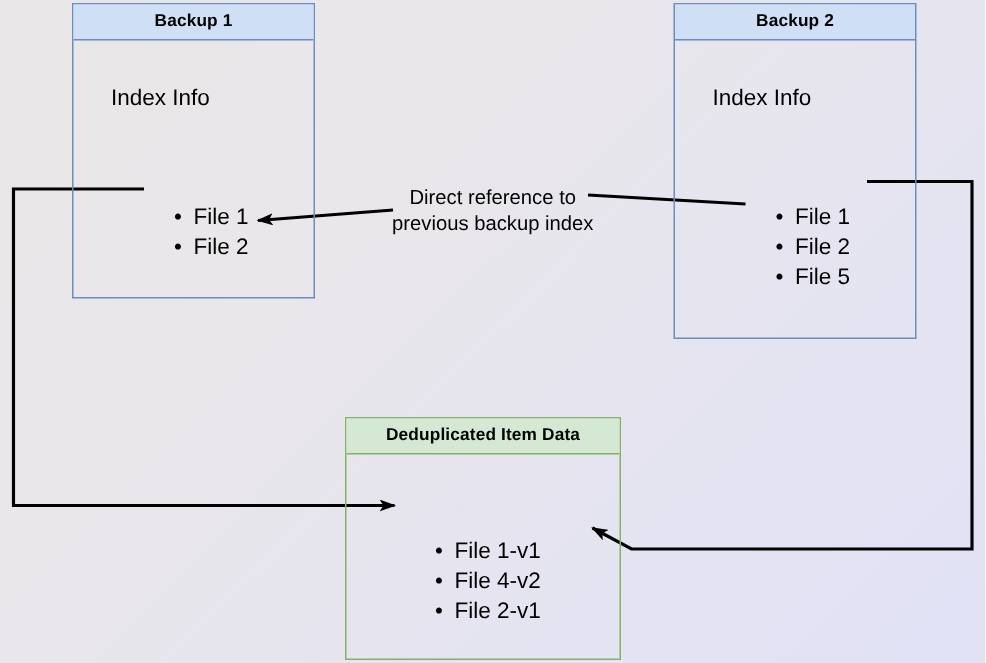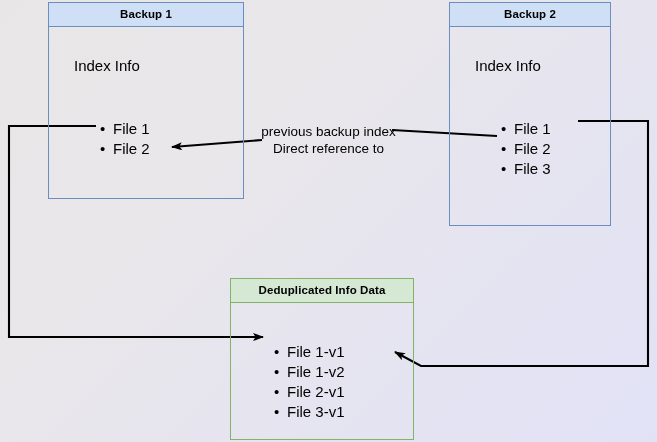--- a/index.html
+++ b/index.html
@@ -62,21 +62,21 @@
 
   .index-label {
     position: absolute;
     font-size: 15px;
     color: #000000;
     white-space: nowrap;
   }
 
   .file-list {
     position: absolute;
-    margin: 0;
+    margin: 16px;
     padding: 0;
     list-style: none;
   }
   .file-list li {
     position: relative;
     font-size: 15px;
     line-height: 20px;
     color: #000000;
     padding-left: 13px;
     white-space: nowrap;
@@ -113,53 +113,52 @@
 
     <path d="M 578 121 L 648 121 L 648 366 L 421 366 L 395 352" fill="none" stroke="#000000" stroke-width="2.1" stroke-linejoin="miter" stroke-linecap="butt" marker-end="url(#arrowhead)"></path>
 
     <path d="M 96 126 L 9 126 L 9 337 L 263 337" fill="none" stroke="#000000" stroke-width="2.1" stroke-linejoin="miter" stroke-linecap="butt" marker-end="url(#arrowhead)"></path>
 
     <path d="M 497 136 L 392 130" fill="none" stroke="#000000" stroke-width="2.1" stroke-linecap="butt"></path>
 
     <path d="M 262 140 L 172 147" fill="none" stroke="#000000" stroke-width="2.1" stroke-linecap="butt" marker-end="url(#arrowhead)"></path>
   </svg>
 
-  <div class="node blue" style="left:48px; top:2px; width:196px; height:197px;">
+  <div class="node blue" style="left:48px; top:2px; width:162px; height:197px;">
     <div class="node-header">Backup 1</div>
     <div class="node-body">
       <div class="index-label" style="left:25px; top:30px;">Index Info</div>
       <ul class="file-list" style="left:51px; top:92px;">
         <li>File 1</li>
         <li>File 2</li>
       </ul>
     </div>
   </div>
 
   <div class="node blue" style="left:449px; top:2px; width:162px; height:224px;">
     <div class="node-header">Backup 2</div>
     <div class="node-body">
       <div class="index-label" style="left:25px; top:30px;">Index Info</div>
       <ul class="file-list" style="left:51px; top:92px;">
         <li>File 1</li>
         <li>File 2</li>
-        <li>File 3</li>
+        <li>File 5</li>
       </ul>
     </div>
   </div>
 
   <div class="node green" style="left:230px; top:278px; width:184px; height:162px;">
-    <div class="node-header">Deduplicated Info Data</div>
+    <div class="node-header">Deduplicated Item Data</div>
     <div class="node-body">
       <ul class="file-list" style="left:43px; top:39px;">
         <li>File 1-v1</li>
-        <li>File 1-v2</li>
+        <li>File 4-v2</li>
         <li>File 2-v1</li>
-        <li>File 3-v1</li>
       </ul>
     </div>
   </div>
 
   <div class="edge-label" style="left:246px; top:123px; width:165px;">
+    <div>Direct reference to</div>
     <div>previous backup index</div>
-    <div>Direct reference to</div>
   </div>
 
 </div>
 
 </body></html>

